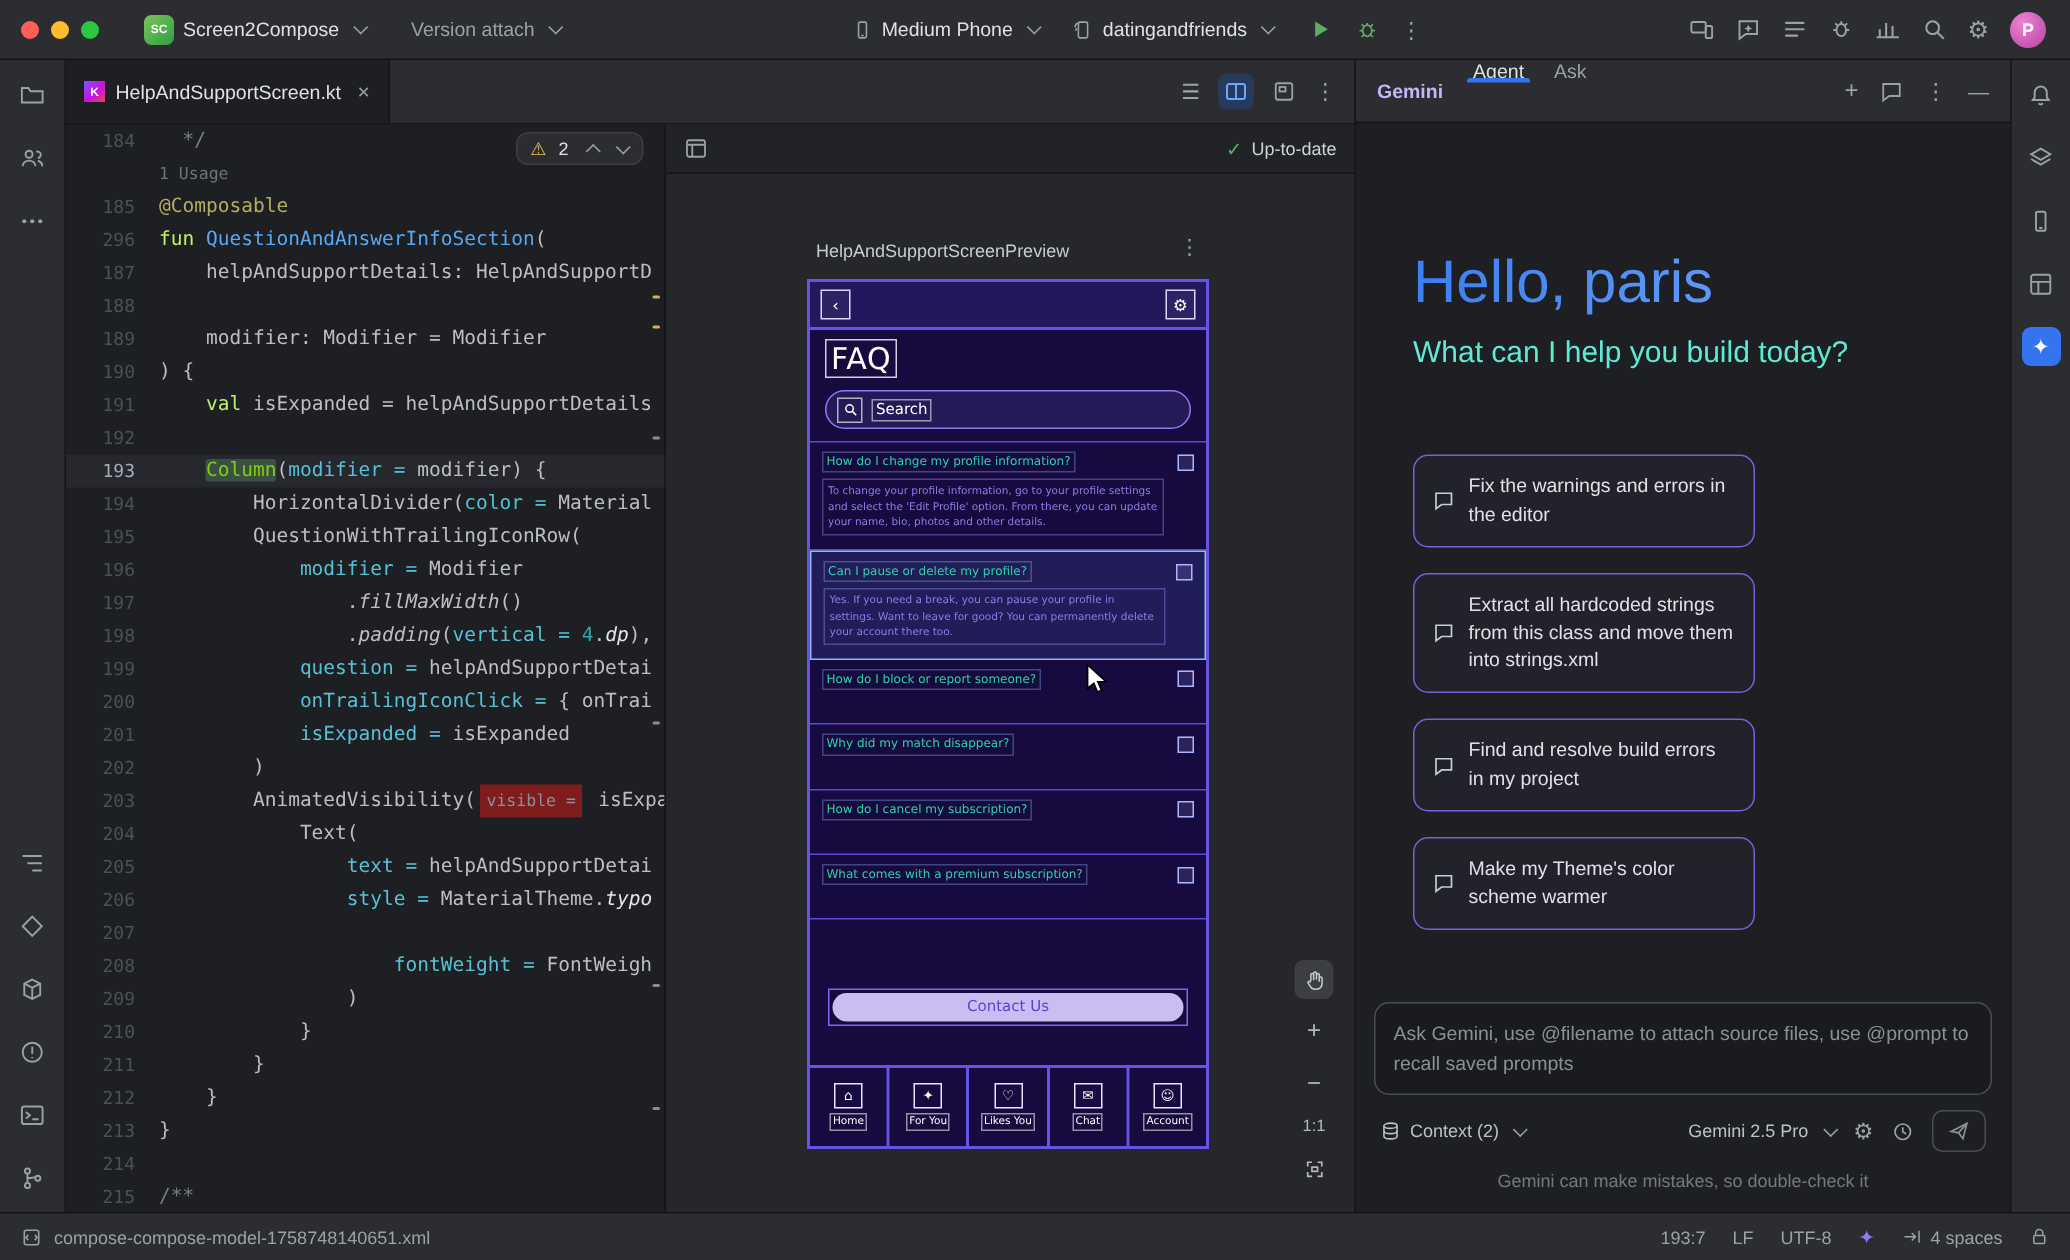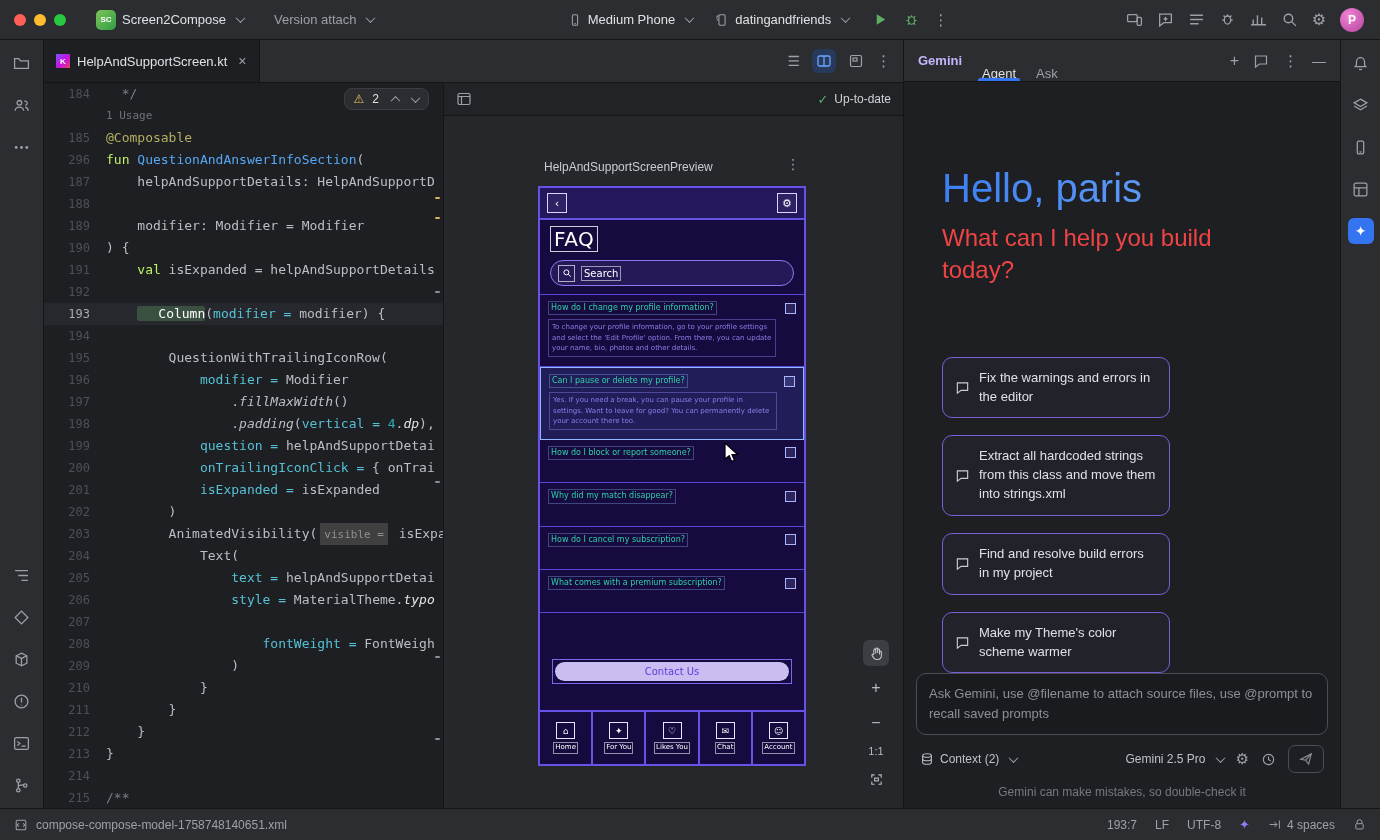--- a/index.html
+++ b/index.html
@@ -60,22 +60,22 @@
   .cline{display:flex;height:22px;line-height:22px;}
   .cline.cur{background:#26282e;}
   .gut{width:46px;flex:none;text-align:right;padding-right:16px;color:#4b5059;font-size:12px;}
   .cline.cur .gut{color:#a8abb2;}
   .ctext{flex:1;white-space:pre;overflow:hidden;}
   .cline.small .ctext{font-size:11px;}
   .sg-c{color:#7a7e85}.sg-k{color:#bef264}.sg-f{color:#56a8f5}.sg-a{color:#b3ae60}
   .sg-n{color:#56c1d6}.sg-d{color:#bcbec4}.sg-u{color:#2aacb8}
   .sg-p{color:#e5e5e5;font-style:italic}.sg-e{color:#bcbec4;font-style:italic}
   .sg-g{color:#6f737a}
-  .sg-hlw{background:rgba(86,138,96,.42);border-radius:2px;color:#ffffff;padding-left:21px;}
-  .sg-i{background:#404040;color:#8c9096;border-radius:4px;padding:12px 4px;font-size:11px;margin:0 3px;}
+  .sg-hlw{background:rgba(86,138,96,.42);border-radius:2px;color:#84cc16;}
+  .sg-i{background:#7f1d1d;color:#8c9096;border-radius:4px;padding:12px 4px;font-size:11px;margin:0 3px;}
   .scroll-mark{position:absolute;right:3px;width:5px;height:2px;border-radius:1px;}
 
   
   .preview-pane{flex:1;display:flex;flex-direction:column;background:#26272a;min-width:0;}
   .pv-toolbar{height:33px;flex:none;background:#222326;border-bottom:1px solid #141517;
               display:flex;align-items:center;padding:0 12px;box-sizing:border-box;}
   .uptodate{margin-left:auto;display:flex;align-items:center;gap:6px;color:#cfd2d6;font-size:12px;}
   .uptodate .ck{color:#5fad65;font-size:13px;}
   .pv-canvas{position:relative;flex:1;}
   .pv-label{position:absolute;left:100px;top:44px;font-size:12px;color:#c8cbd1;}
@@ -116,29 +116,29 @@
   .zoomcol{position:absolute;right:14px;bottom:16px;display:flex;flex-direction:column;align-items:center;gap:9px;}
   .zoom-btn{width:26px;height:26px;border-radius:6px;display:flex;align-items:center;justify-content:center;color:#b6b9bf;}
   .zoom-btn.tool{background:#3c3e43;}
   .zoom-txt{font-size:11px;color:#b6b9bf;}
 
   
   .gemini-col{flex:1;display:flex;flex-direction:column;background:#1e1f22;border-left:1px solid #141517;min-width:0;}
   .gem-header{height:42px;flex:none;background:#2b2d30;border-bottom:1px solid #141517;
               display:flex;align-items:center;padding:0 14px;box-sizing:border-box;gap:20px;}
   .gem-title{font-weight:bold;color:#c4b5fd;}
-  .gem-tabs{display:flex;gap:20px;height:100%;align-items:flex-end;}
+  .gem-tabs{display:flex;gap:20px;height:100%;align-items:flex-start;}
   .gem-tab{display:flex;align-items:center;color:#9da0a8;position:relative;}
   .gem-tab.active{color:#dfe1e5;}
   .gem-tab.active::after{content:"";position:absolute;left:-4px;right:-4px;bottom:0;height:3px;background:#3574f0;border-radius:2px 2px 0 0;}
   .gem-hicons{margin-left:auto;display:flex;align-items:center;gap:14px;color:#9da0a8;}
   .gem-body{flex:1;display:flex;flex-direction:column;padding:0 12px 10px;box-sizing:border-box;min-height:0;}
   .gem-greet{margin:84px 0 0 26px;font-size:40px;line-height:1.1;
              background:linear-gradient(90deg,#3d7ff3,#79b0f9);-webkit-background-clip:text;background-clip:text;color:transparent;}
-  .gem-sub{margin:12px 0 16px 26px;font-size:24px;line-height:1.35;color:#ef4444;max-width:330px;}
+  .gem-sub{margin:12px 0 0 26px;font-size:20px;line-height:1.35;color:#5eead4;max-width:330px;}
   .gem-cards{margin:54px 0 0 26px;display:flex;flex-direction:column;gap:17px;}
   .gem-card{width:228px;border:1px solid #7a5fd6;border-radius:10px;padding:11px 12px;display:flex;gap:9px;
             background:rgba(122,95,214,.05);box-sizing:border-box;}
   .gem-card .txt{font-size:13px;line-height:1.45;color:#dfe1e5;}
   .gem-input{margin-top:auto;border:1px solid #4a4d53;border-radius:10px;background:#1a1b1e;
              min-height:62px;padding:10px 12px;box-sizing:border-box;color:#8c9096;font-size:13px;line-height:1.5;}
   .gem-controls{display:flex;align-items:center;margin:10px 4px 4px;gap:12px;color:#bdc1c7;font-size:12px;}
   .chip{display:flex;align-items:center;gap:6px;}
   .gem-controls .right{margin-left:auto;display:flex;align-items:center;gap:12px;}
   .send-btn{width:34px;height:26px;border:1px solid #4a4d53;border-radius:7px;display:flex;align-items:center;justify-content:center;color:#8c9096;}
@@ -412,20 +412,21 @@
               <div class="cline">
                 <div class="gut">192</div>
                 <div class="ctext"></div>
               </div>
               <div class="cline cur">
                 <div class="gut">193</div>
                 <div class="ctext"><span class="sg-d">    </span><span class="sg-hlw">Column</span><span class="sg-d">(</span><span class="sg-n">modifier = </span><span class="sg-d">modifier</span><span class="sg-d">) {</span></div>
               </div>
               <div class="cline">
                 <div class="gut">194</div>
+                <div class="ctext"><span class="sg-d">        HorizontalDivider(</span><span class="sg-n">color = </span><span class="sg-d">Material</span></div>
               </div>
               <div class="cline">
                 <div class="gut">195</div>
                 <div class="ctext"><span class="sg-d">        QuestionWithTrailingIconRow(</span></div>
               </div>
               <div class="cline">
                 <div class="gut">196</div>
                 <div class="ctext"><span class="sg-d">            </span><span class="sg-n">modifier = </span><span class="sg-d">Modifier</span></div>
               </div>
               <div class="cline">

